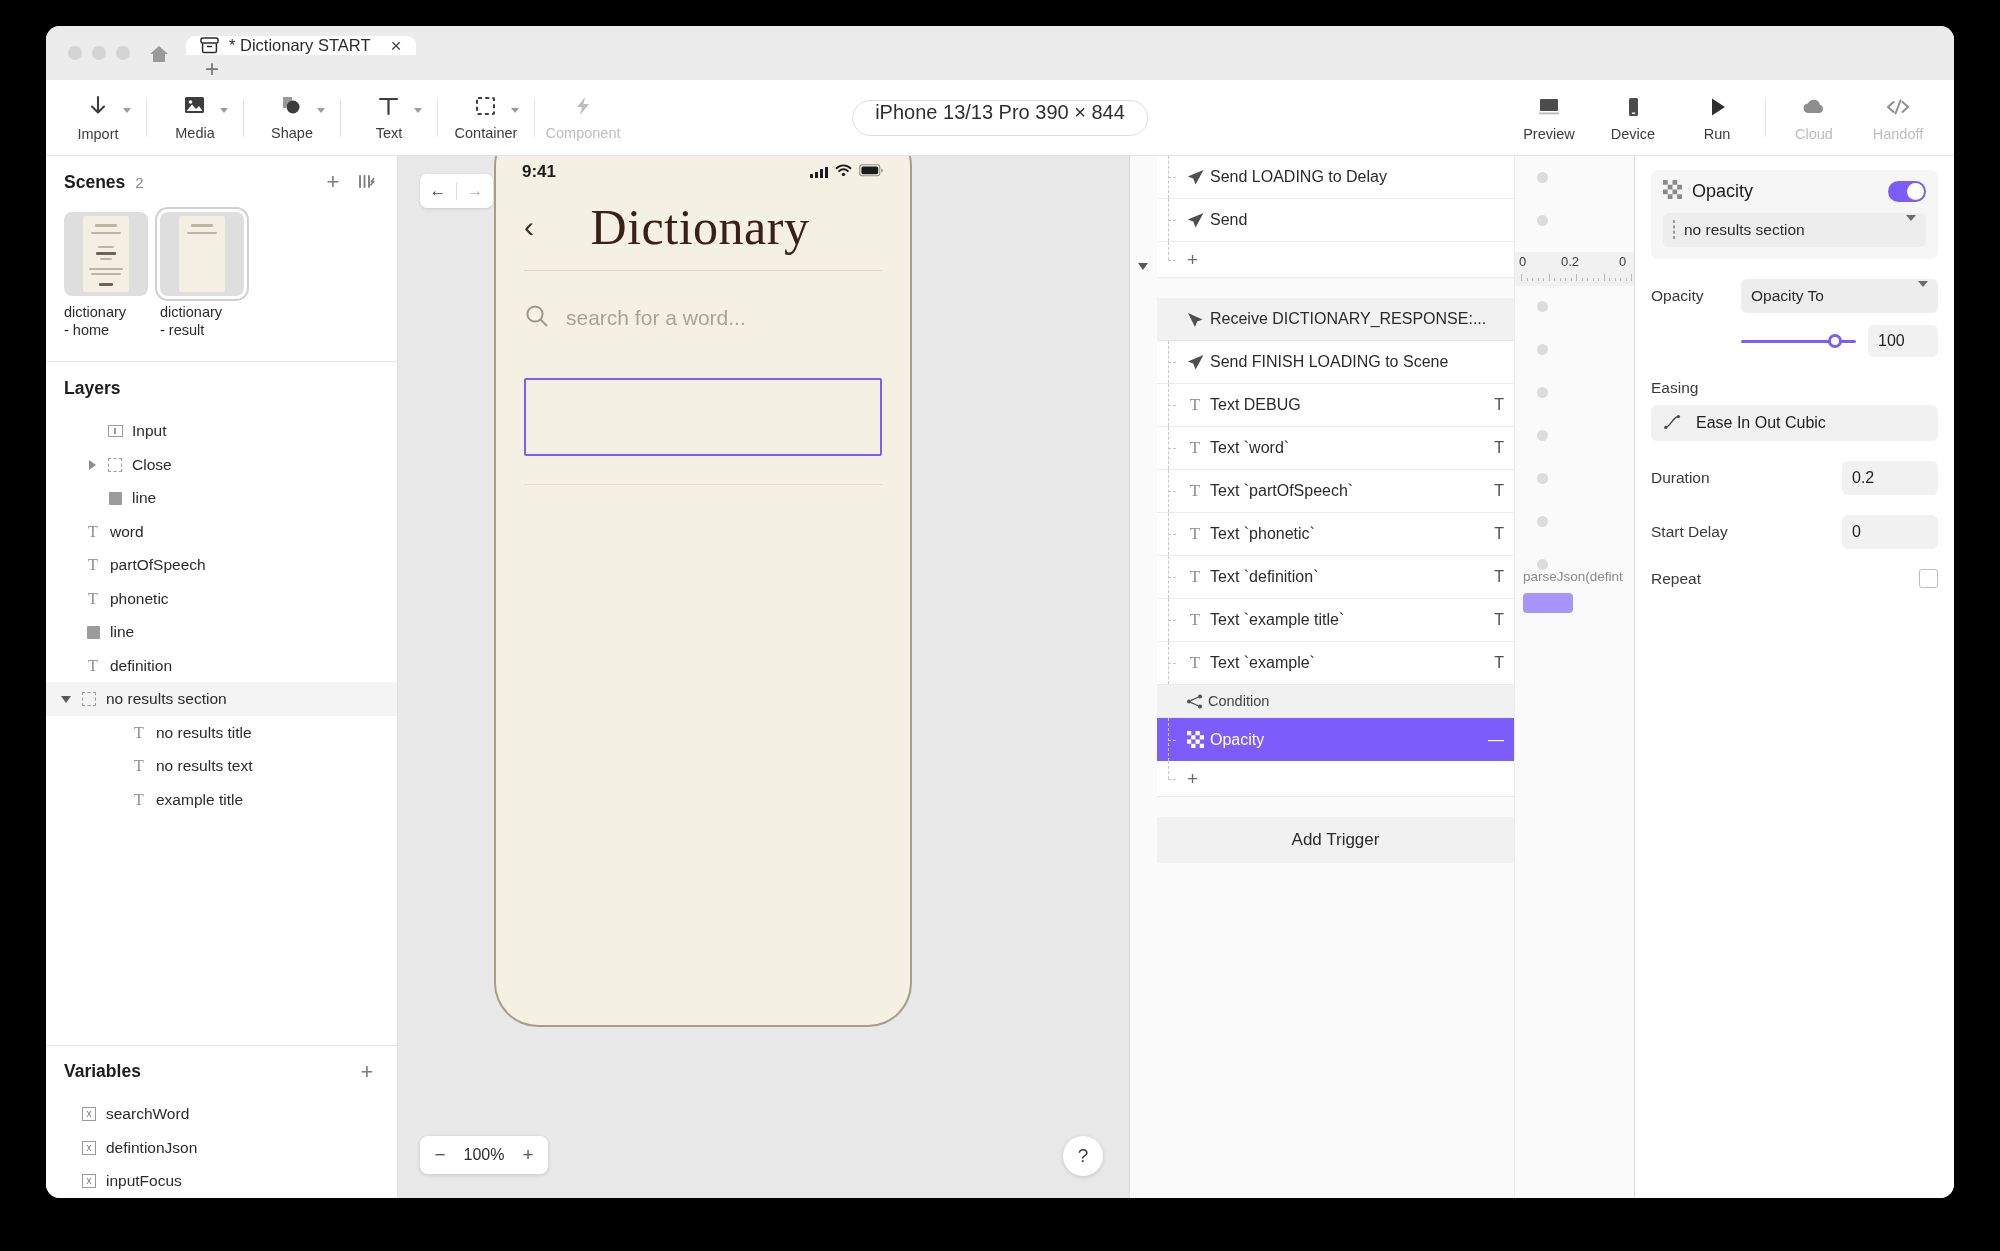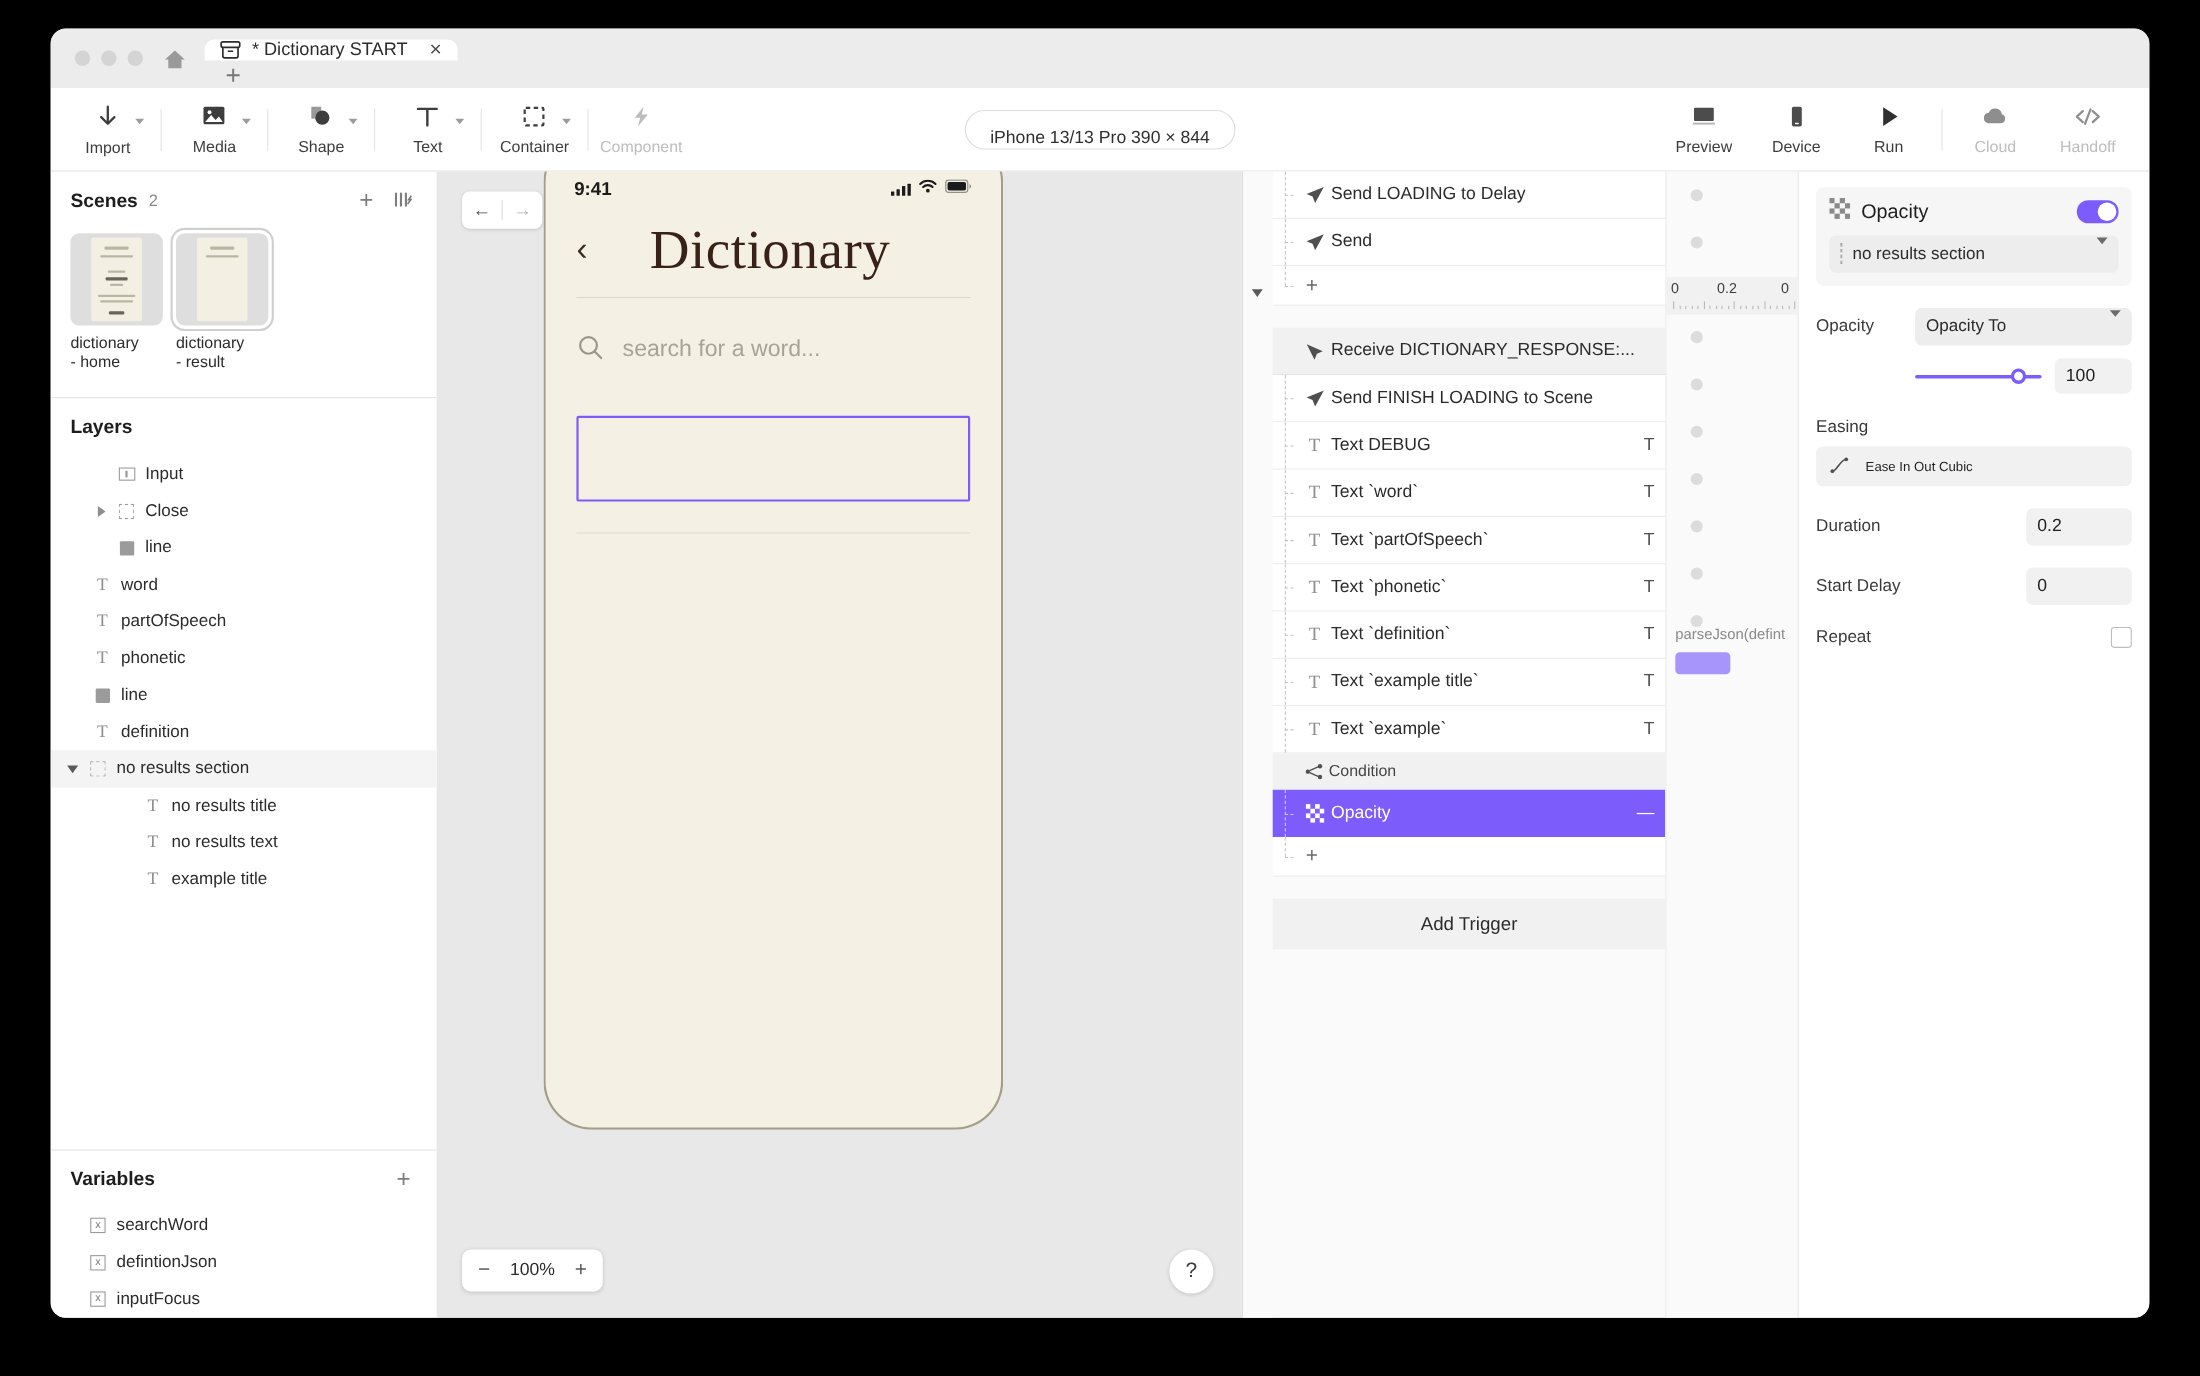--- a/index.html
+++ b/index.html
@@ -92,22 +92,22 @@
     border-right: 4.5px solid transparent;
     border-top: 5px solid #9c9c9c;
   }
   .tool-div { width: 1px; height: 38px; background: #e3e3e3; margin: 0 6px; }
 
   .device-pill {
     position: absolute; left: 50%; transform: translateX(-50%);
     top: 20px;
     border: 1px solid #dcdcdc; border-radius: 22px;
     height: 36px; padding: 0 22px;
-    display: flex; align-items: flex-end; gap: 10px;
-    font-size: 16px; color: #2f2f2f; background: #fff;
+    display: flex; align-items: flex-start; gap: 10px;
+    font-size: 20px; color: #2f2f2f; background: #fff;
   }
 
   .toolbar-right {
     position: absolute; right: 14px; top: 6px;
     display: flex; align-items: center;
   }
 
   
   .body-row { flex: 1; display: flex; min-height: 0; justify-content: space-between; }
 
@@ -435,21 +435,21 @@
   .num-box {
     width: 70px; flex: 0 0 70px; height: 32px;
     background: #f1f1f1; border-radius: 6px;
     display: flex; align-items: center; padding: 0 10px;
     font-size: 16px; color: #1f1f1f;
   }
   .sec-label { font-size: 15.5px; color: #3a3a3a; margin-top: 22px; margin-bottom: 8px; }
   .easing-box {
     background: #f1f1f1; border-radius: 6px; height: 36px;
     display: flex; align-items: center; gap: 14px; padding: 0 12px;
-    font-size: 12px; color: #1f1f1f;
+    font-size: 16px; color: #1f1f1f;
   }
   .checkbox {
     width: 19px; height: 19px; border: 1.5px solid #bdbdbd; border-radius: 3px;
     margin-left: auto;
   }
 </style>
 </head>
 <body>
 
 <div class="app-window">

